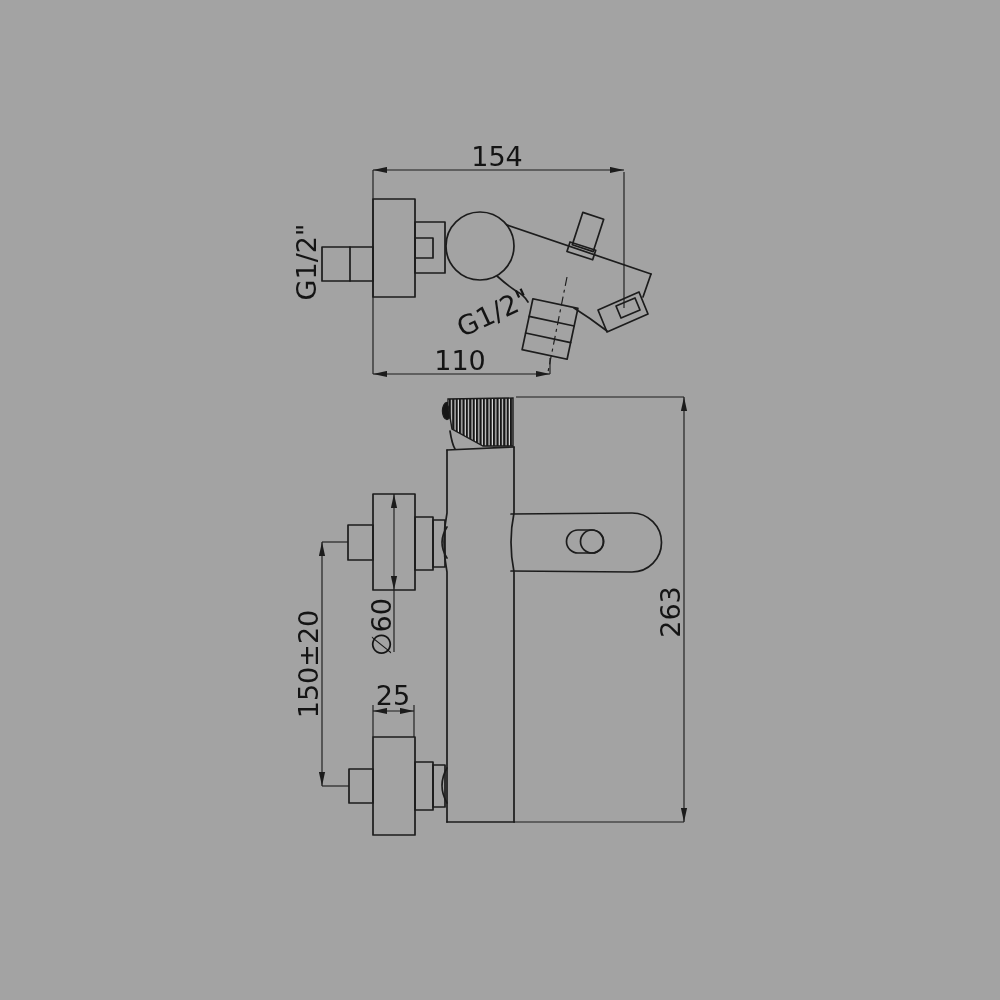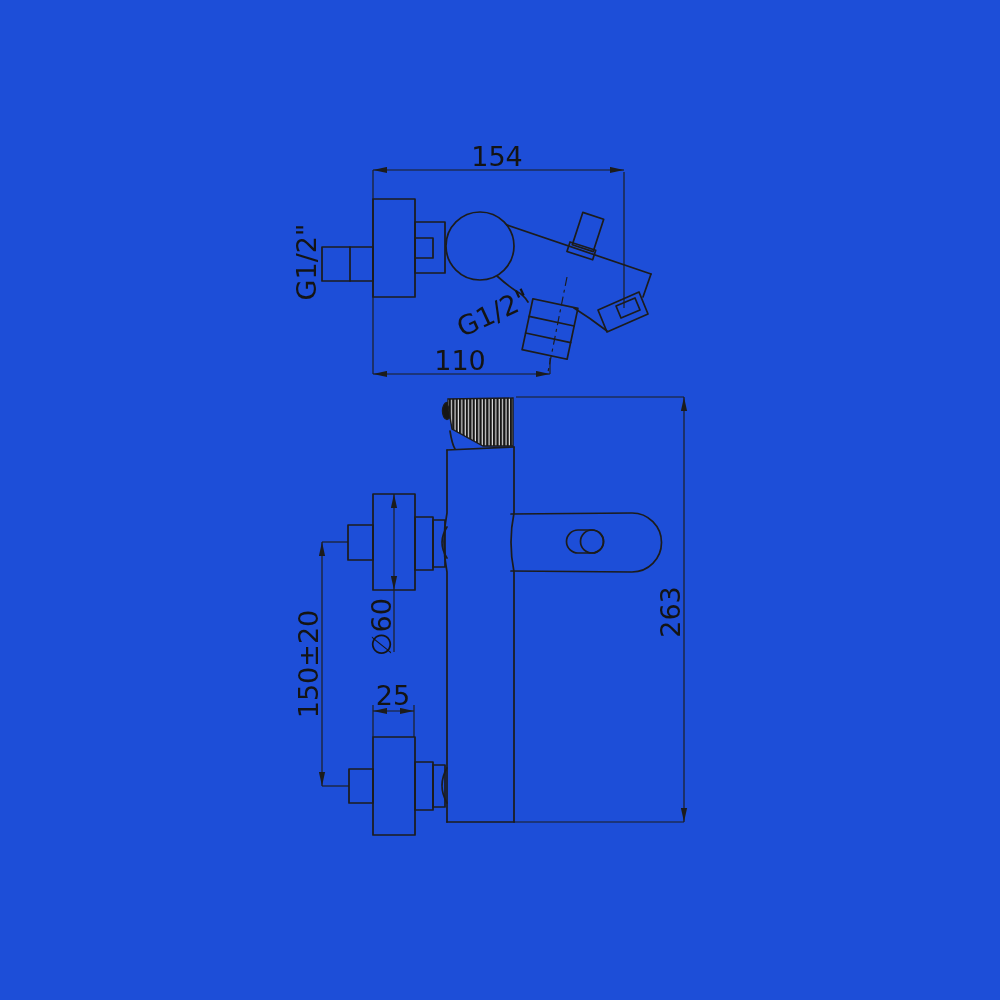--- a/index.html
+++ b/index.html
@@ -1,16 +1,16 @@
 <!DOCTYPE html>
 <html><head>
 <meta charset="utf-8">
 <style>
   html,body{margin:0;padding:0;background:#ffffff;}
-  .canvas{position:relative;width:1000px;height:1000px;background:#1d4ed8;overflow:hidden;
+  .canvas{position:relative;width:1000px;height:1000px;background:#a3a3a3;overflow:hidden;
           font-family:"DejaVu Sans", sans-serif;}
   svg{position:absolute;left:0;top:0;}
   .geo{fill:none;stroke:#1c1c1c;stroke-width:1.7;stroke-linejoin:round;stroke-linecap:round;}
   .thin{fill:none;stroke:#1c1c1c;stroke-width:1.15;stroke-linejoin:round;stroke-linecap:butt;}
   .dash{fill:none;stroke:#1c1c1c;stroke-width:1.15;stroke-dasharray:9 4 3 4;}
   .dim-text{font-size:27px;fill:#141414;}
   .fillk{stroke:#1c1c1c;stroke-width:1.4;}
 </style>
 </head>
 <body>

